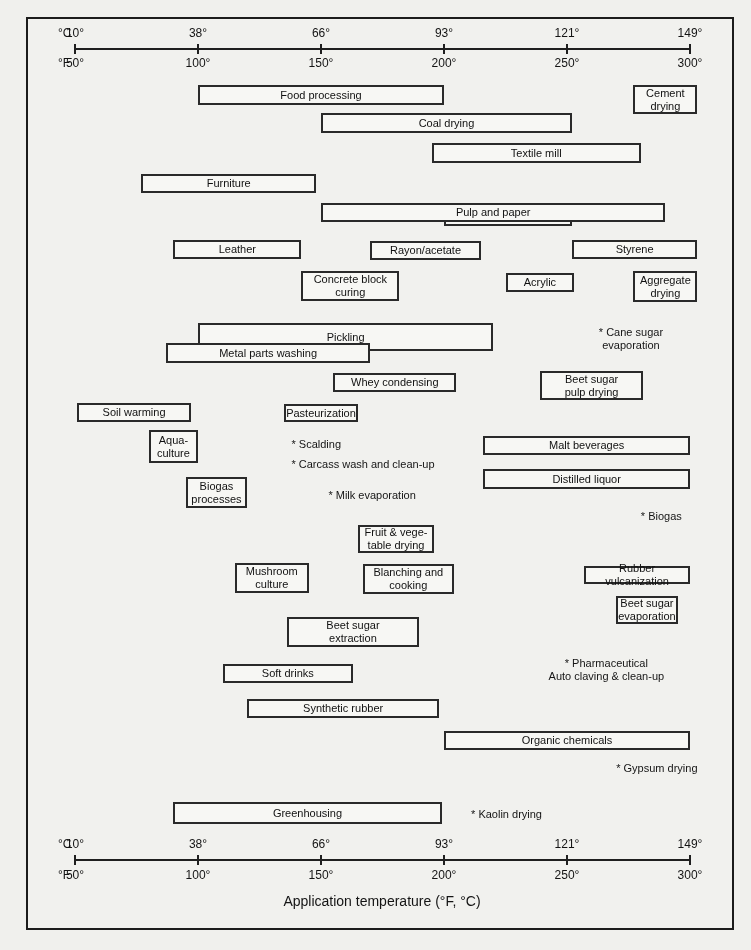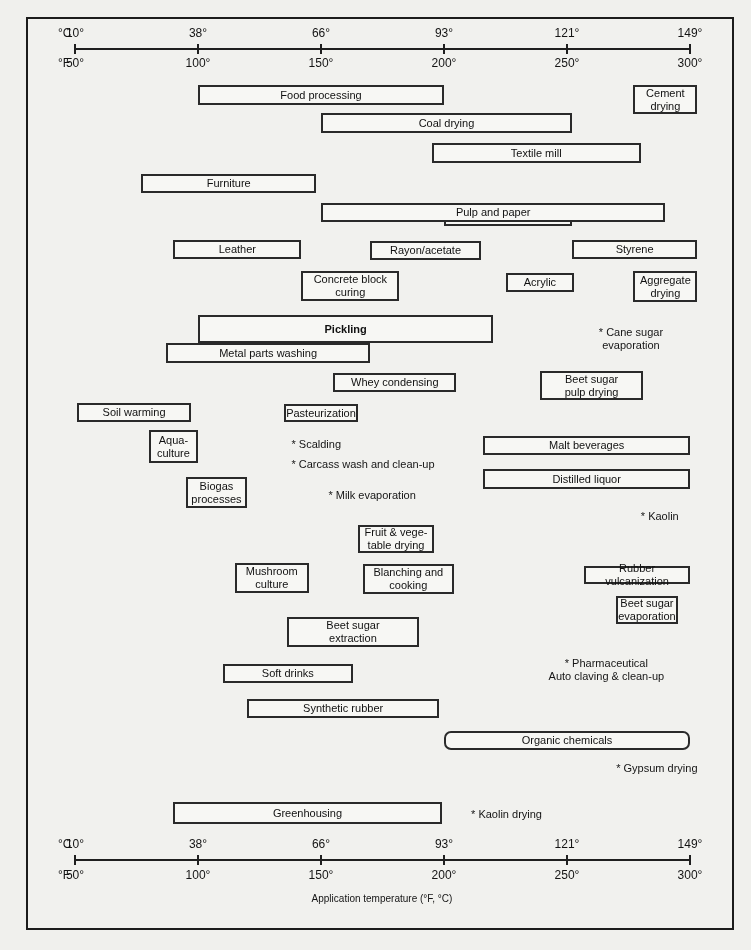--- a/index.html
+++ b/index.html
@@ -37,21 +37,21 @@
   .note.center{transform:translateX(-50%);text-align:center;}
   .axis-line{position:absolute;height:2px;background:#1f1f1f;}
   .tick{position:absolute;width:2px;height:10px;background:#1f1f1f;}
   .ticklabel{
     position:absolute;width:48px;margin-left:-24px;text-align:center;
     font-size:12px;color:#141414;
   }
   .unitlabel{position:absolute;font-size:12px;color:#141414;}
   .caption{
     position:absolute;left:0;top:874px;width:708px;
-    text-align:center;font-size:10px;color:#141414;
+    text-align:center;font-size:14px;color:#141414;
   }
 </style>
 </head>
 <body>
 
 <div class="frame">
   <div id="plot">
       <div class="rbox" style="left: 170px; top: 66px; width: 246px; height: 20px;">Food processing</div>
       <div class="rbox" style="left: 605.42px; top: 66px; width: 63.96px; height: 29px;">Cement
 drying</div>
@@ -61,21 +61,21 @@
       <div class="rbox" style="left: 113.42px; top: 155px; width: 174.66px; height: 19px;">Furniture</div>
       <div class="rbox" style="left: 293px; top: 184px; width: 344.4px; height: 19px;">Pulp and paper</div>
       <div class="rbox" style="left: 145.4px; top: 221px; width: 127.92px; height: 19px;">Leather</div>
       <div class="rbox" style="left: 342.2px; top: 222px; width: 110.7px; height: 19px;">Rayon/acetate</div>
       <div class="rbox" style="left: 543.92px; top: 221px; width: 125.46px; height: 19px;">Styrene</div>
       <div class="rbox" style="left: 273.32px; top: 252px; width: 98px; height: 30px;">Concrete block
 curing</div>
       <div class="rbox" style="left: 477.5px; top: 254px; width: 68.88px; height: 19px;">Acrylic</div>
       <div class="rbox" style="left: 605.42px; top: 252px; width: 63.96px; height: 31px;">Aggregate
 drying</div>
-      <div class="rbox" style="left: 170px; top: 296px; width: 295.2px; height: 28px; font-weight: bold;">Pickling</div>
+      <div class="rbox" style="left: 170px; top: 304px; width: 295.2px; height: 28px;">Pickling</div>
       <div class="rbox" style="left: 138.02px; top: 324px; width: 204.18px; height: 20px;">Metal parts washing</div>
       <div class="rbox" style="left: 305.3px; top: 354px; width: 123px; height: 19px;">Whey condensing</div>
       <div class="rbox" style="left: 511.94px; top: 352px; width: 103.32px; height: 29px;">Beet sugar
 pulp drying</div>
       <div class="rbox" style="left: 49.46px; top: 384px; width: 113.16px; height: 19px;">Soil warming</div>
       <div class="rbox" style="left: 256.1px; top: 385px; width: 73.8px; height: 18px;">Pasteurization</div>
       <div class="rbox" style="left: 120.8px; top: 411px; width: 49.2px; height: 33px;">Aqua-
 culture</div>
       <div class="rbox" style="left: 455.36px; top: 417px; width: 206.64px; height: 19px;">Malt beverages</div>
       <div class="rbox" style="left: 455.36px; top: 450px; width: 206.64px; height: 20px;">Distilled liquor</div>
@@ -87,28 +87,28 @@
 culture</div>
       <div class="rbox" style="left: 334.82px; top: 545px; width: 91.02px; height: 30px;">Blanching and
 cooking</div>
       <div class="rbox" style="left: 556.22px; top: 547px; width: 105.78px; height: 18px;">Rubber vulcanization</div>
       <div class="rbox" style="left: 588.2px; top: 577px; width: 61.5px; height: 28px;">Beet sugar
 evaporation</div>
       <div class="rbox" style="left: 258.56px; top: 598px; width: 132.84px; height: 30px;">Beet sugar
 extraction</div>
       <div class="rbox" style="left: 194.6px; top: 645px; width: 130.38px; height: 19px;">Soft drinks</div>
       <div class="rbox" style="left: 219.2px; top: 680px; width: 191.88px; height: 19px;">Synthetic rubber</div>
-      <div class="rbox" style="left: 416px; top: 712px; width: 246px; height: 19px; border-radius: 7px;">Organic chemicals</div>
+      <div class="rbox" style="left: 416px; top: 712px; width: 246px; height: 19px;">Organic chemicals</div>
       <div class="rbox" style="left: 145.4px; top: 783px; width: 268.14px; height: 22px;">Greenhousing</div>
       <div class="note center" style="left: 602.96px; top: 307px;">* Cane sugar
 evaporation</div>
       <div class="note" style="left: 263.48px; top: 419px;">* Scalding</div>
       <div class="note" style="left: 263.48px; top: 439px;">* Carcass wash and clean-up</div>
       <div class="note" style="left: 300.38px; top: 470px;">* Milk evaporation</div>
-      <div class="note" style="left: 612.8px; top: 491px;">* Kaolin</div>
+      <div class="note" style="left: 612.8px; top: 491px;">* Biogas</div>
       <div class="note center" style="left: 578.36px; top: 638px;">* Pharmaceutical
 Auto claving &amp; clean-up</div>
       <div class="note" style="left: 588.2px; top: 743px;">* Gypsum drying</div>
       <div class="note" style="left: 443.06px; top: 789px;">* Kaolin drying</div>
       <div class="unitlabel" style="left: 30px; top: 7px;">°C</div>
       <div class="unitlabel" style="left: 30px; top: 37px;">°F</div>
       <div class="axis-line" style="left: 47px; top: 29px; width: 615px;"></div>
       <div class="tick" style="left: 46px; top: 25px;"></div>
       <div class="ticklabel" style="left: 47px; top: 7px;">10°</div>
       <div class="ticklabel" style="left: 47px; top: 37px;">50°</div>

